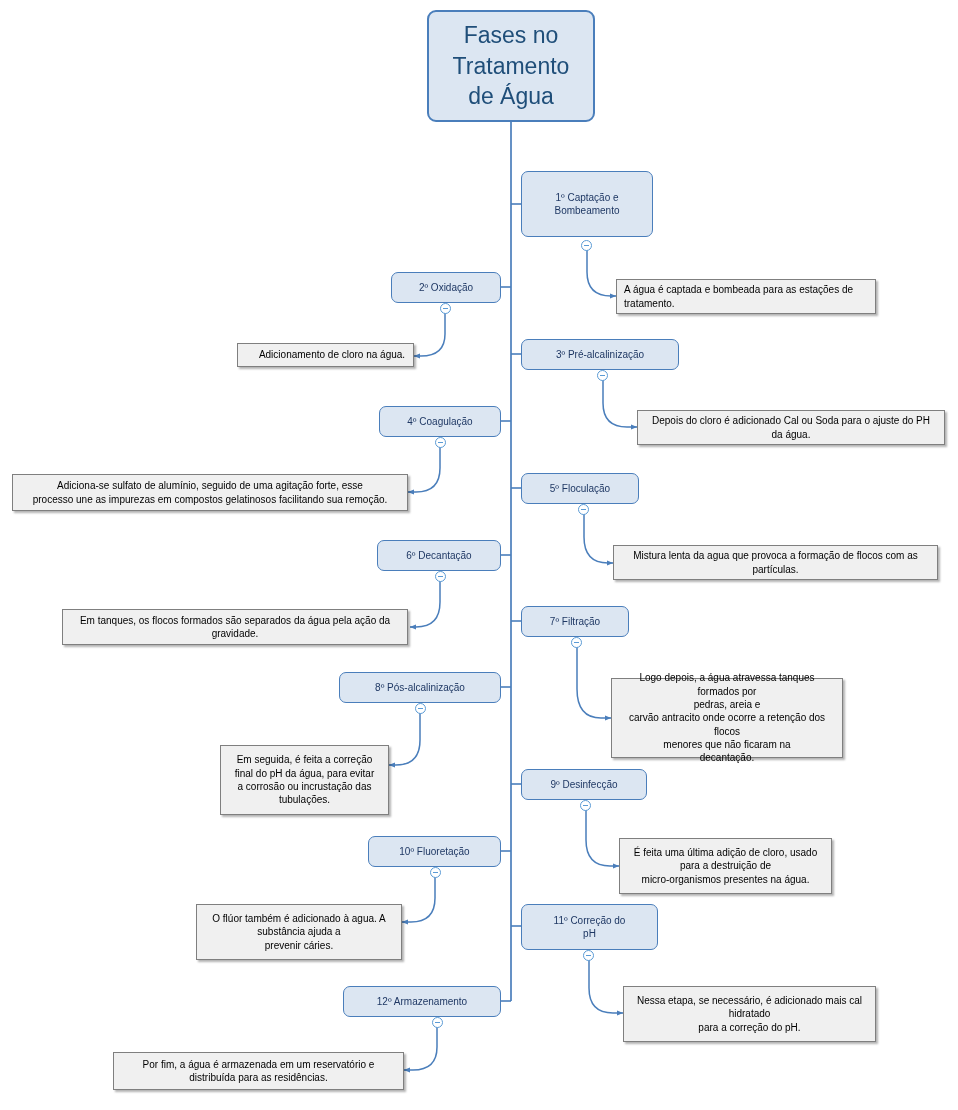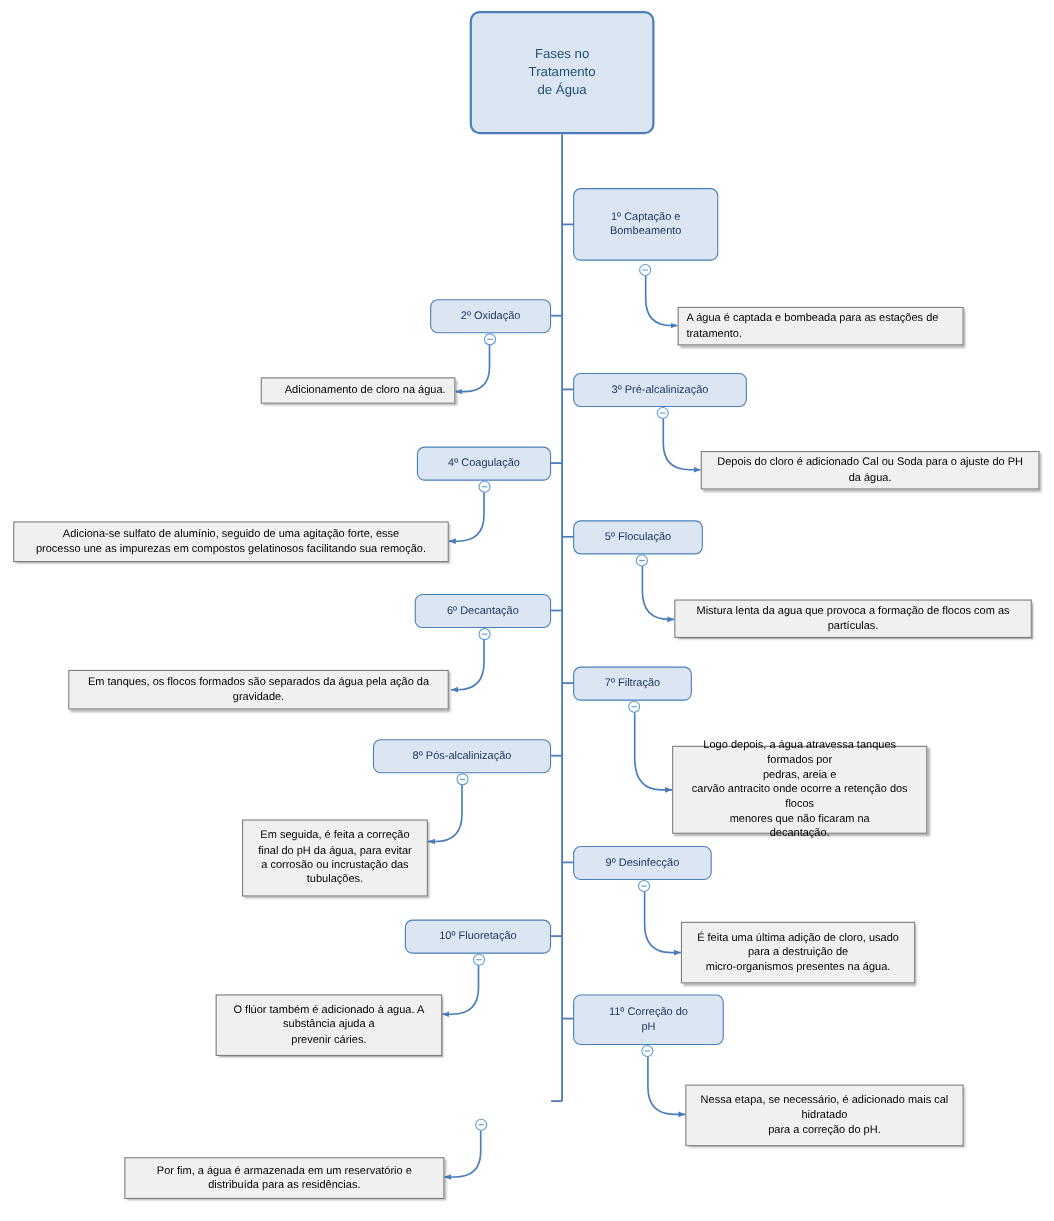--- a/index.html
+++ b/index.html
@@ -29,21 +29,21 @@
     box-sizing: border-box;
     background: #dce6f2;
     border: 2.5px solid #4a7ebb;
     border-radius: 9px;
     color: #1f4e79;
     display: flex;
     align-items: center;
     justify-content: center;
     text-align: center;
     line-height: 1.32;
-    font-size: 12px;
+    font-size: 23px;
     white-space: pre-line;
   }
 
   
   .topic-node {
     position: absolute;
     box-sizing: border-box;
     background: #dce6f2;
     border: 1.6px solid #4a7ebb;
     border-radius: 7px;
@@ -250,19 +250,22 @@
     <span>11º Correção do
 pH</span>
   </div>
   <div class="collapse-toggle" style="left:583px; top:950px;"></div>
   <div class="note-box" style="left:623px; top:986px; width:253px; height:56px;">
     <span>Nessa etapa, se necessário, é adicionado mais cal
 hidratado
 para a correção do pH.</span>
   </div>
 
+  <div class="topic-node" style="left:343px; top:986px; width:158px; height:31px;">
+    <span>12º Armazenamento</span>
+  </div>
   <div class="collapse-toggle" style="left:432px; top:1017px;"></div>
   <div class="note-box" style="left:113px; top:1052px; width:291px; height:38px;">
     <span>Por fim, a água é armazenada em um reservatório e
 distribuída para as residências.</span>
   </div>
 
 </div>
 
 </body></html>

